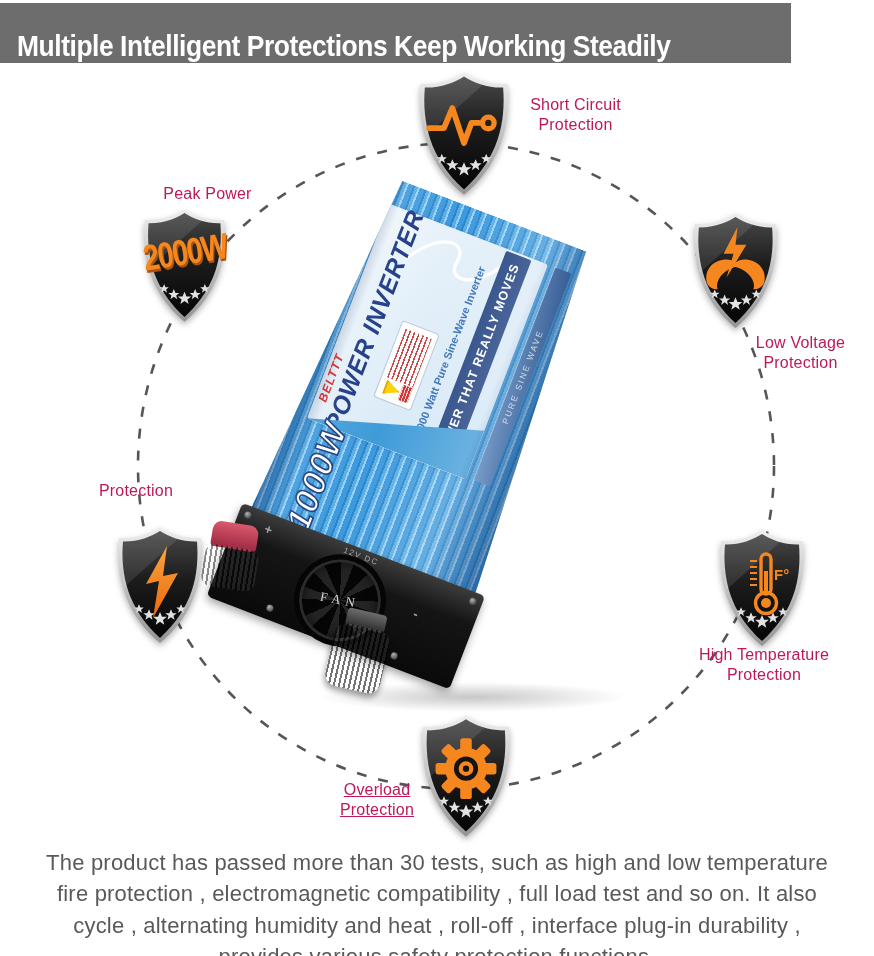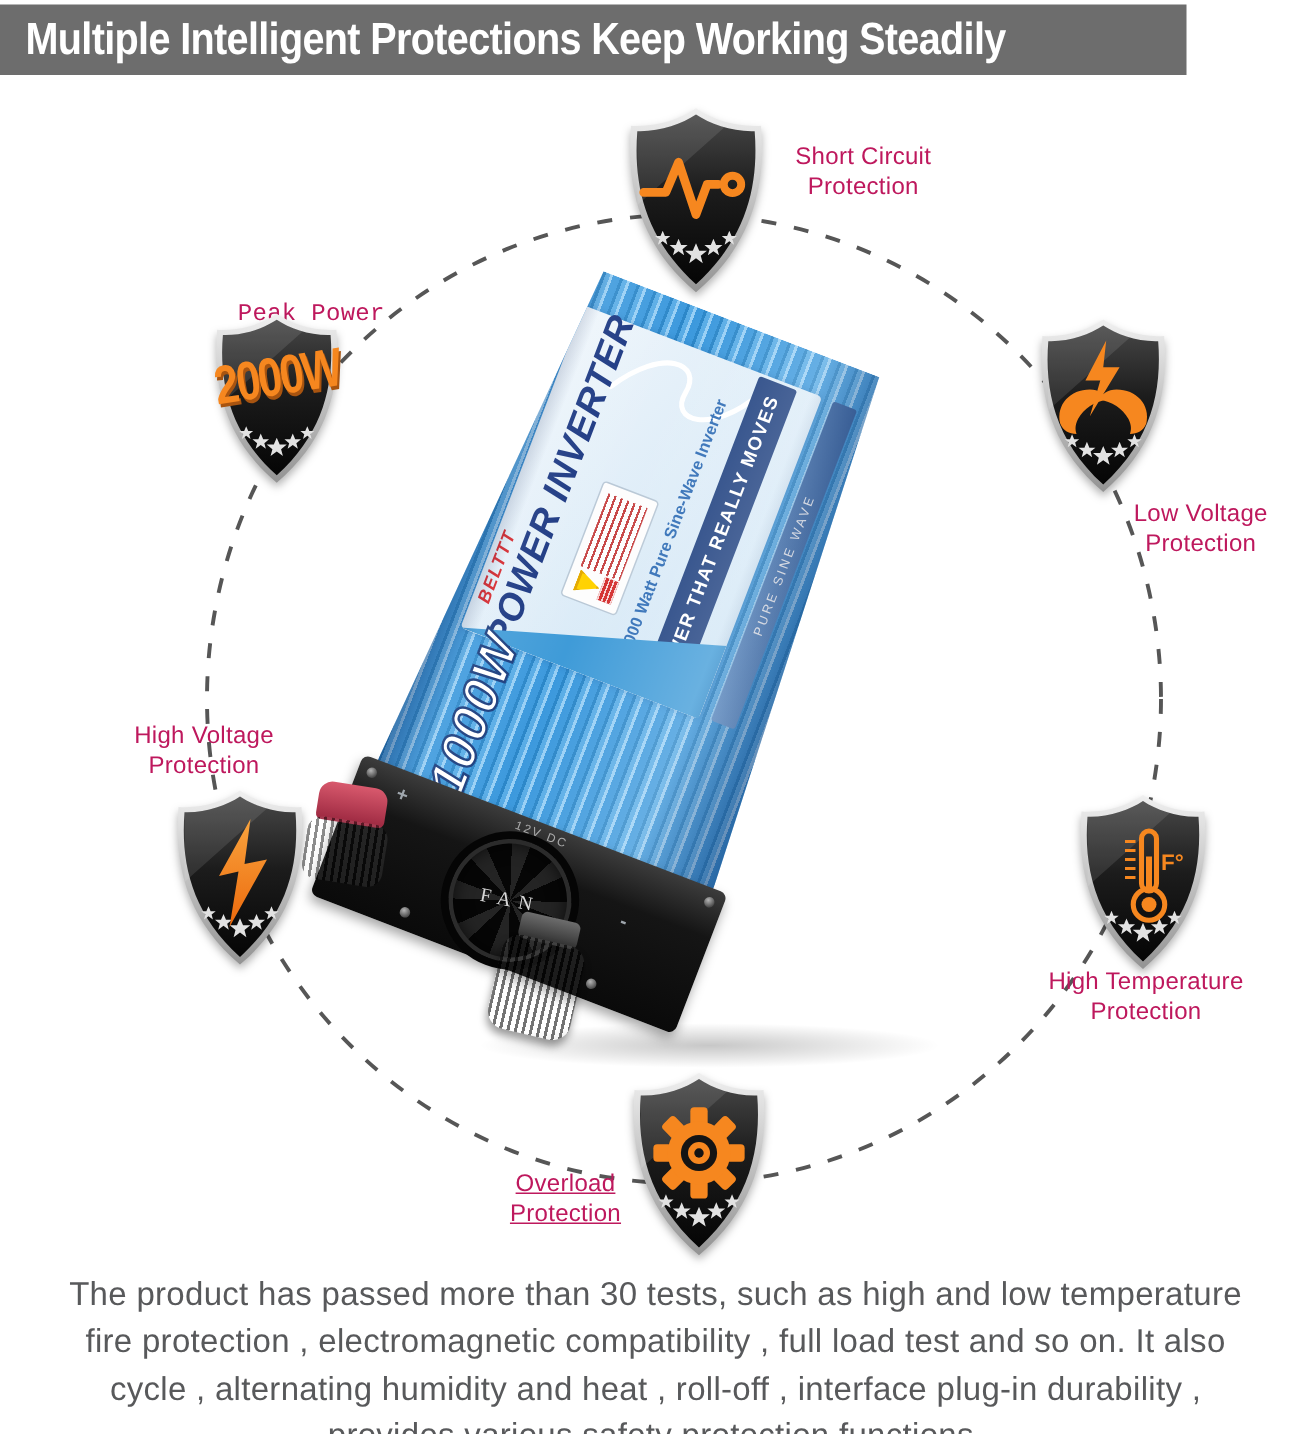--- a/index.html
+++ b/index.html
@@ -1,21 +1,21 @@
 <!DOCTYPE html>
 <html><head>
 <meta charset="utf-8">
 <style>
   html,body{margin:0;padding:0;background:#ffffff;}
   body{font-family:"Liberation Sans",sans-serif;-webkit-font-smoothing:antialiased;}
   .stage{position:relative;width:874px;height:956px;background:#ffffff;overflow:hidden;}
 
   
-  .banner{position:absolute;left:0;top:3px;width:791px;height:47px;background:#6d6d6d;
-          display:flex;align-items:center;}
+  .banner{position:absolute;left:0;top:3px;width:791px;height:60px;background:#6d6d6d;
+          display:flex;align-items:flex-end;}
   .banner-title{color:#ffffff;font-weight:bold;font-size:30px;letter-spacing:-0.5px;
           white-space:nowrap;transform:scaleX(0.88);transform-origin:left center;margin-left:17px;}
 
   
   .ring-svg{position:absolute;left:0;top:0;z-index:0;}
 
   
   .badge{position:absolute;z-index:3;}
   .shield{display:block;filter:drop-shadow(0 3px 3px rgba(0,0,0,0.30));}
   .badge-label{position:absolute;color:#be185d;font-size:16px;line-height:1.22;
@@ -196,21 +196,21 @@
         <path d="M17 56 H31 L39 37 L50 70 L57 51 H64" stroke="#f6871f" stroke-width="5.5" fill="none" stroke-linejoin="round" stroke-linecap="round"></path>
         <circle cx="73" cy="51" r="5.5" fill="none" stroke="#f6871f" stroke-width="5"></circle>
       </g>
     </svg>
   </div>
   <div class="badge-label" style="left:503px;top:95px;width:145px;">
     <div>Short Circuit</div>
     <div>Protection</div>
   </div>
 
-  <div class="badge-label" style="left:145px;top:200px;width:125px;font-family:Liberation Mono, monospace;">
+  <div class="badge-label" style="left:145px;top:184px;width:125px;">
     <div>Peak Power</div>
   </div>
   <div class="badge" style="left:136px;top:206px;">
     <svg class="shield" width="97" height="119" viewBox="0 0 100 122">
       <use href="#shield-base"></use>
     </svg>
     <div class="peak-value">2000W</div>
   </div>
 
   <div class="badge" style="left:686px;top:210px;">
@@ -222,21 +222,20 @@
         <path d="M79 73 C82 60 72 50 59 50 C53 50 49 53 47 57 C56 58 63 63 67 70 C69 74 69 77 68 80 C73 80 77 78 79 73 Z"></path>
       </g>
     </svg>
   </div>
   <div class="badge-label" style="left:733px;top:333px;width:135px;">
     <div>Low Voltage</div>
     <div>Protection</div>
   </div>
 
   <div class="badge-label" style="left:66px;top:481px;width:140px;">
-    <div>High Voltage</div>
     <div>Protection</div>
   </div>
   <div class="badge" style="left:110px;top:524px;">
     <svg class="shield" width="100" height="122" viewBox="0 0 100 122">
       <use href="#shield-base"></use>
       <polygon points="57,22 36,60 49,57 43,94 68,49 53,52" fill="url(#boltGrad)"></polygon>
     </svg>
   </div>
 
   <div class="badge" style="left:712px;top:527px;">

